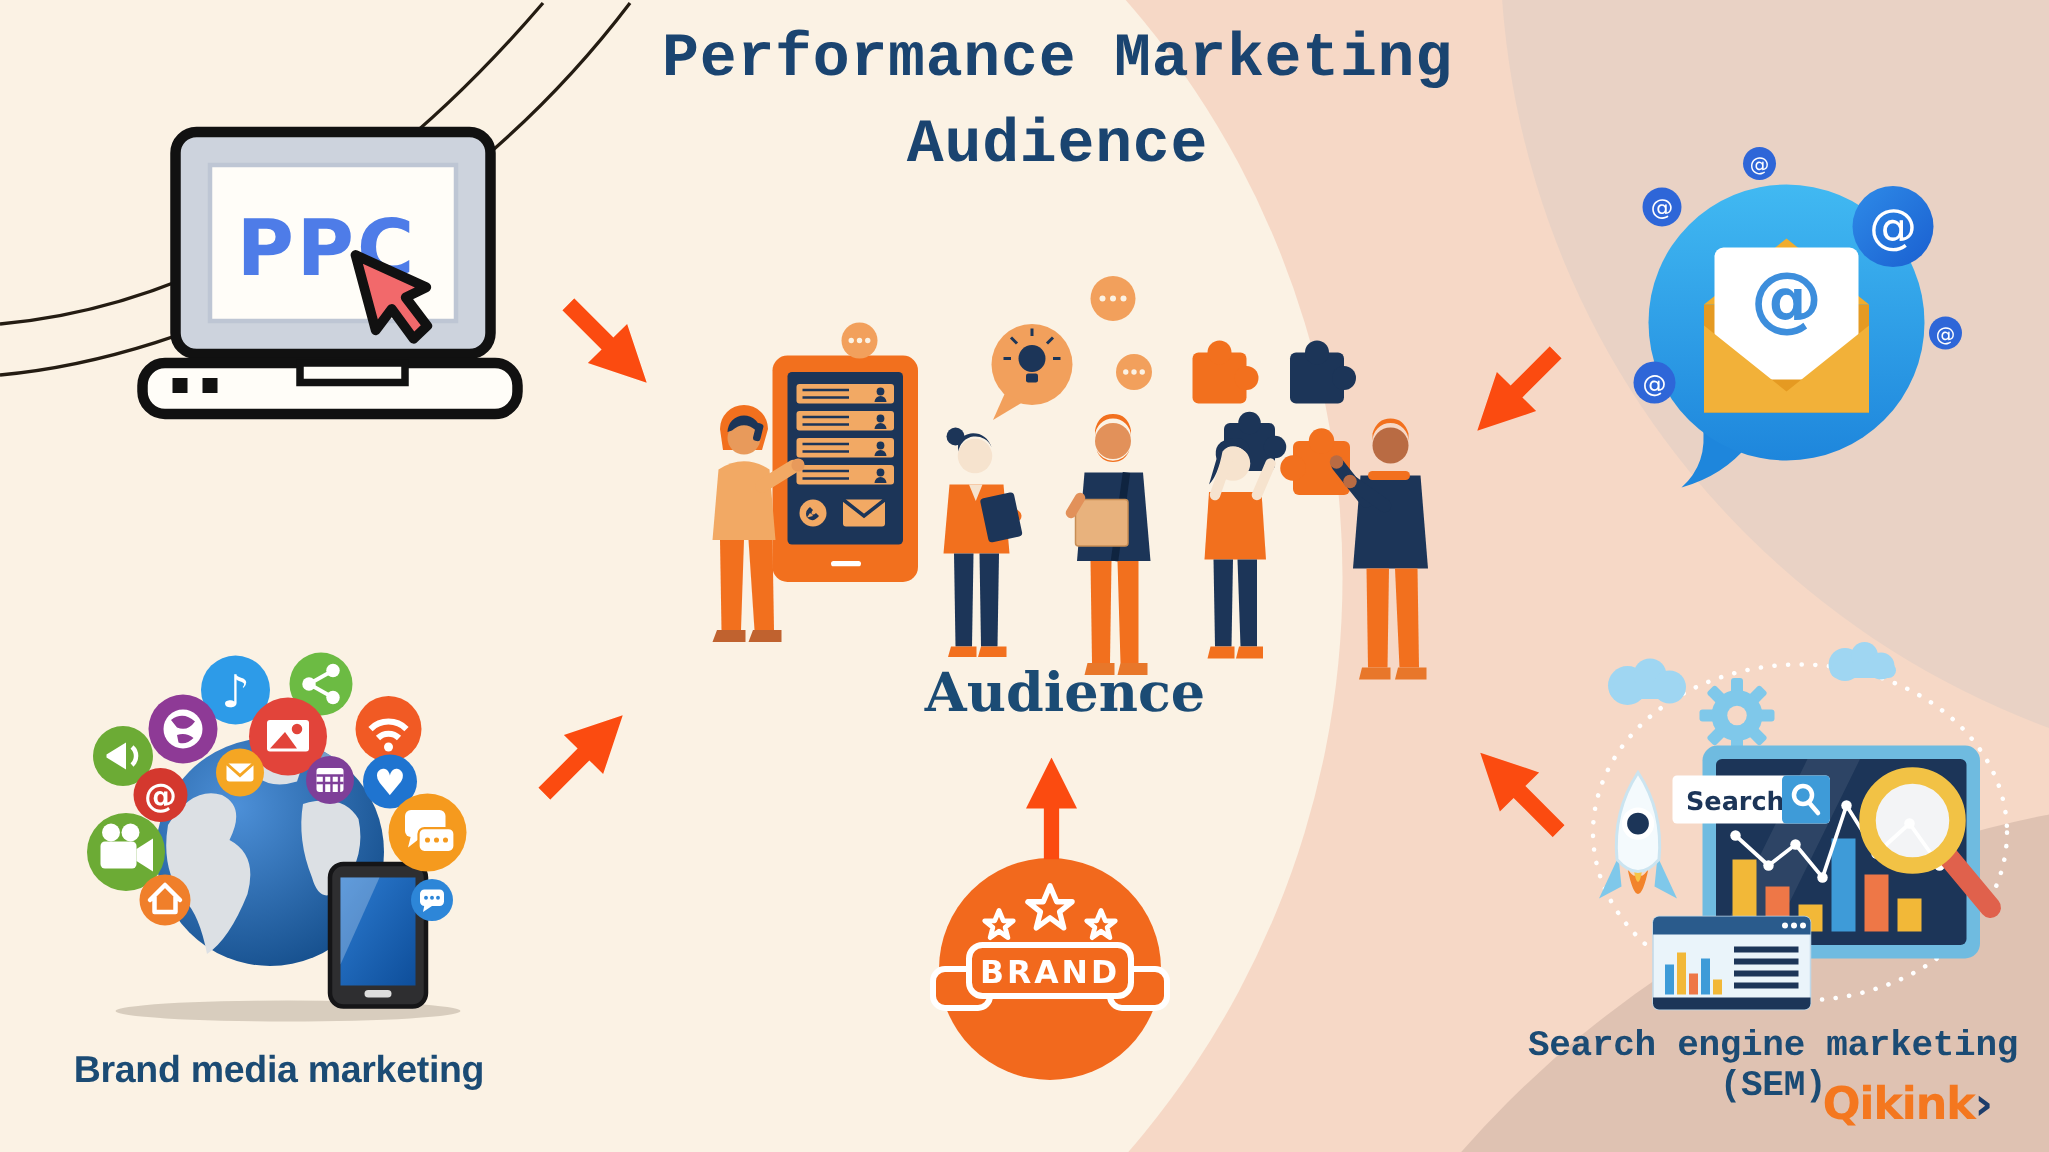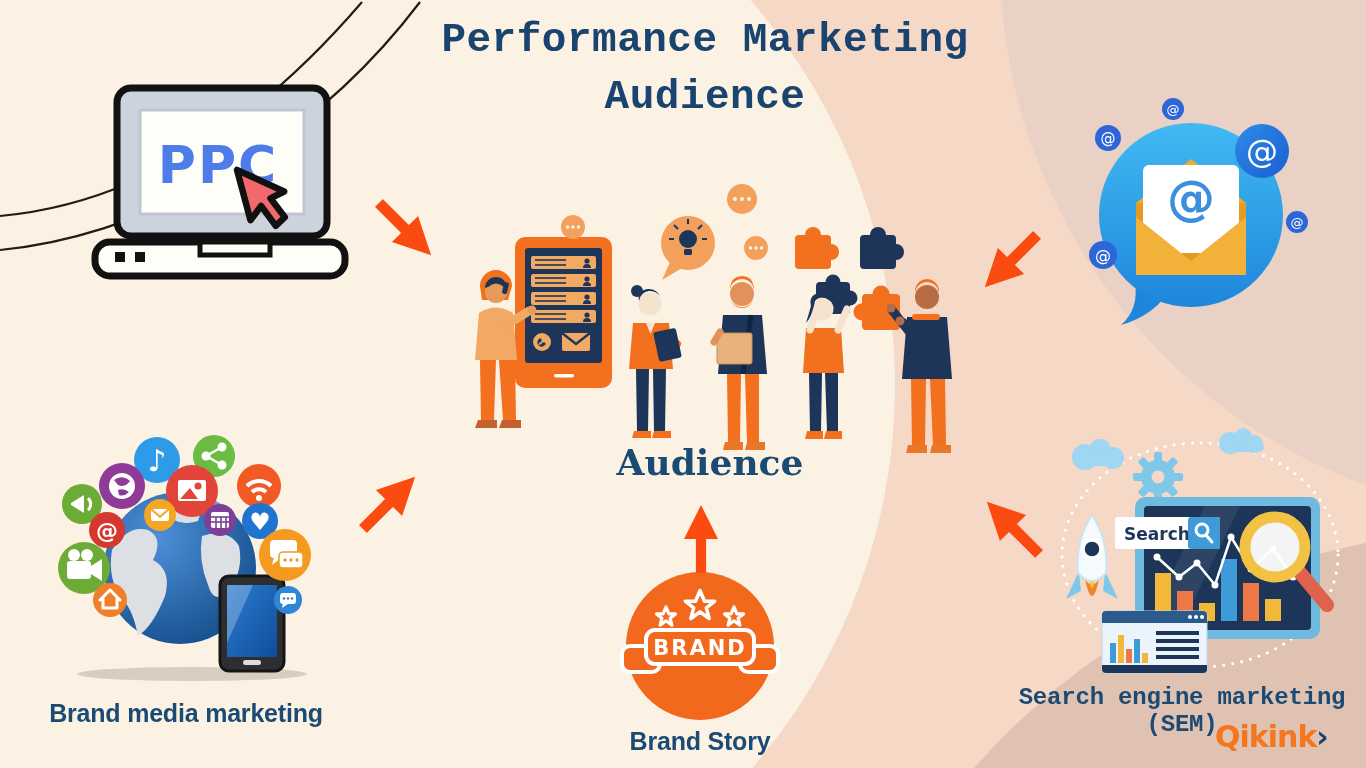--- a/index.html
+++ b/index.html
@@ -476,21 +476,20 @@
       <path transform="translate(54,57)" stroke-width="3.2" d="M0,-10 L2.9,-3.1 L9.5,-3.1 L4.1,1.2 L5.9,8.1 L0,3.8 L-5.9,8.1 L-4.1,1.2 L-9.5,-3.1 L-2.9,-3.1 Z"></path>
       <path transform="translate(122,57)" stroke-width="3.2" d="M0,-10 L2.9,-3.1 L9.5,-3.1 L4.1,1.2 L5.9,8.1 L0,3.8 L-5.9,8.1 L-4.1,1.2 L-9.5,-3.1 L-2.9,-3.1 Z"></path>
     </g>
     <g>
       <rect x="10" y="86" width="38" height="26" rx="8" fill="#F2691D" stroke="#FFF" stroke-width="4"></rect>
       <rect x="128" y="86" width="38" height="26" rx="8" fill="#F2691D" stroke="#FFF" stroke-width="4"></rect>
       <rect x="34" y="70" width="108" height="34" rx="9" fill="#F2691D" stroke="#FFF" stroke-width="4"></rect>
       <text x="88" y="95" text-anchor="middle" font-size="21" font-weight="bold" letter-spacing="2" fill="#FFF">BRAND</text>
     </g>
   </svg>
-  <div class="lbl" style="left:612px;top:727px;width:176px">Brand Story</div>
 
   <div class="arrow" style="left:368px;top:203px;transform:rotate(45deg)">
     <svg viewBox="0 0 80 52">
         <path d="M0,20 H40 V6 L80,26 L40,46 V32 H0 Z" fill="#FB4B10"></path>
       </svg>
   </div>
   <div class="arrow" style="left:974px;top:235px;transform:rotate(135deg)">
     <svg viewBox="0 0 80 52">
         <path d="M0,20 H40 V6 L80,26 L40,46 V32 H0 Z" fill="#FB4B10"></path>
       </svg>

